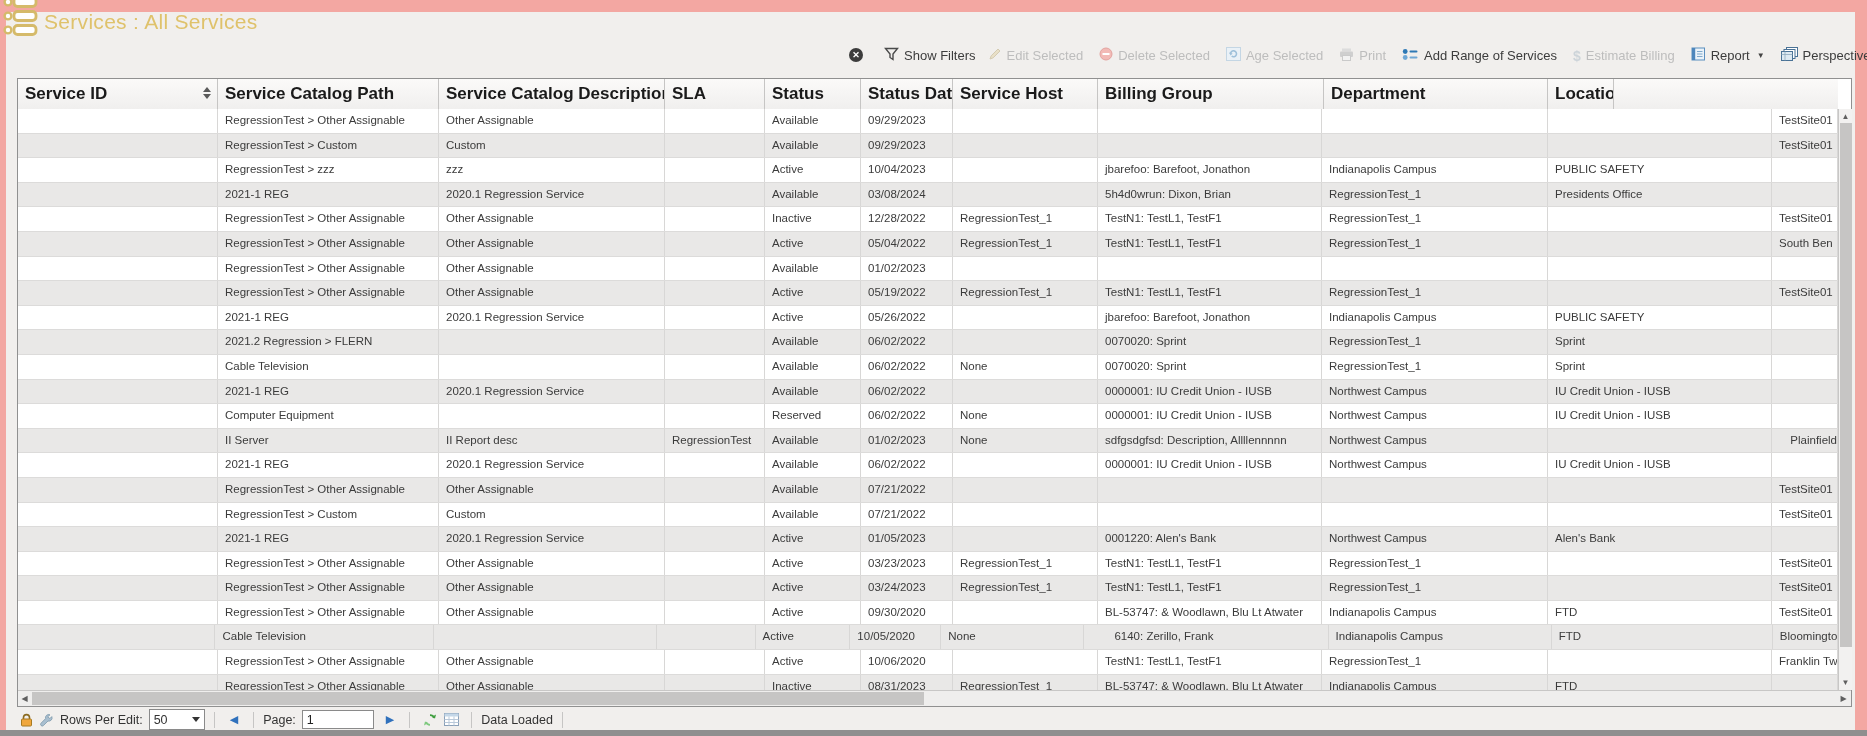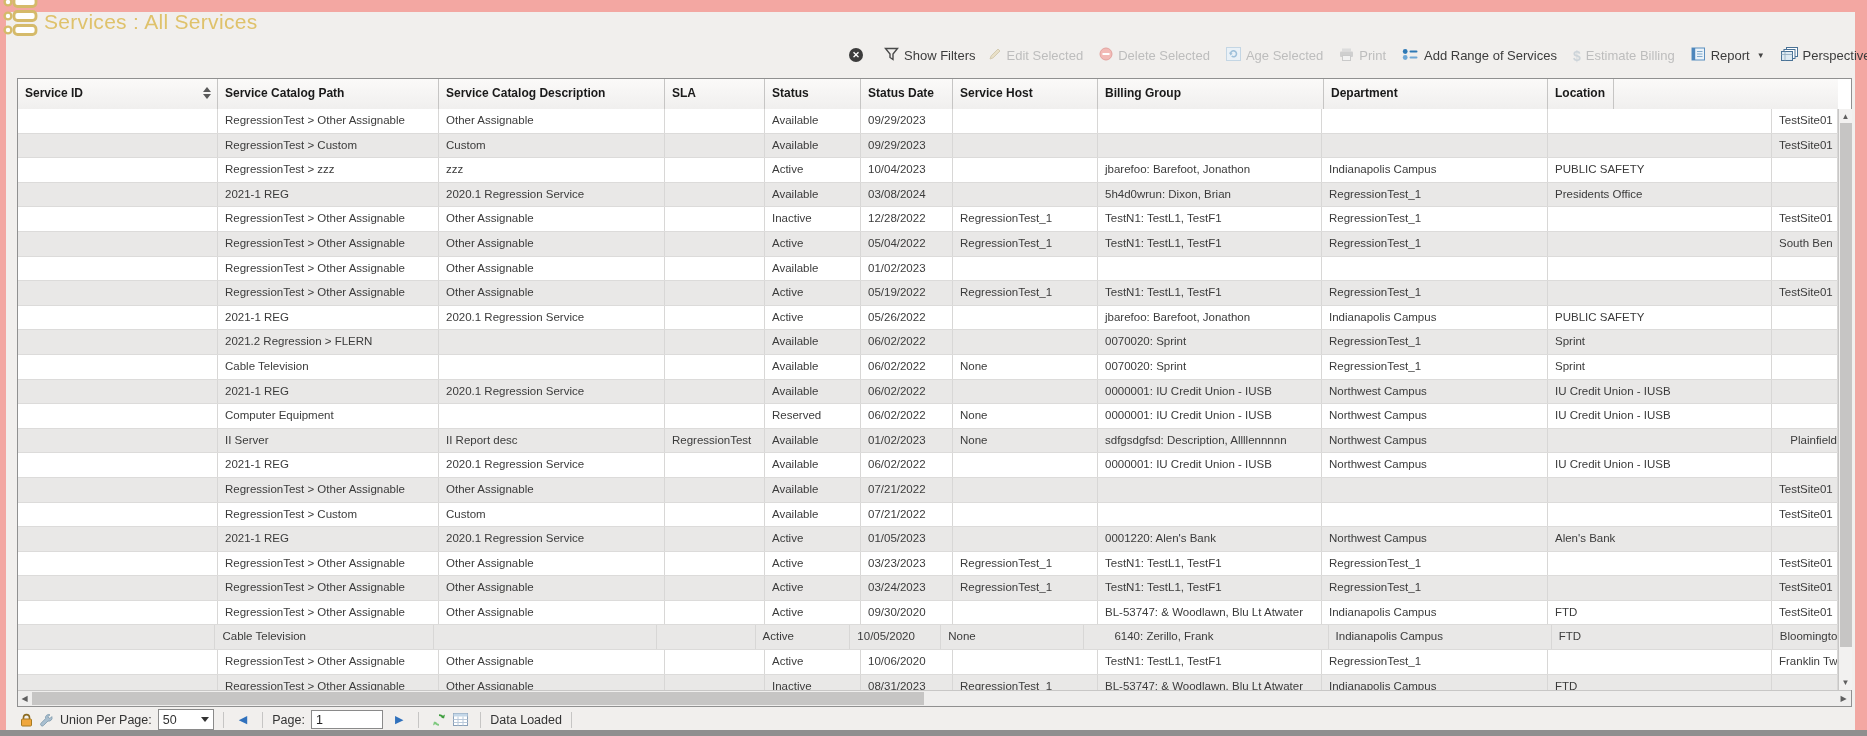--- a/index.html
+++ b/index.html
@@ -23,21 +23,21 @@
   .tb-btn{display:flex;align-items:center;gap:5px;white-space:nowrap;padding:0 6px;cursor:pointer;}
   .tb-btn.disabled{color:#BDBDBD;}
   .tb-sep{width:1px;height:18px;background:#CFCECD;margin:0 2px;}
   .tb-spacer{flex:1;}
   .caret{font-size:8px;color:#444;margin-left:2px;}
   .dollar{font-size:14px;font-weight:bold;color:#CDD4D9;}
   
   #grid{position:absolute;left:17px;top:78px;width:1835px;height:629px;background:#fff;border:1px solid #909090;box-sizing:border-box;}
   #grid-header{position:absolute;left:0;top:0;height:30px;width:1820px;display:flex;
        background:linear-gradient(#FBFAF9,#F0EFEE);border-bottom:1px solid #ABABAB;}
-  .hcell{position:relative;box-sizing:border-box;border-right:1px solid #C6C5C4;font-size:12px;font-weight:bold;
+  .hcell{position:relative;box-sizing:border-box;border-right:1px solid #C6C5C4;font-size:17px;font-weight:bold;
        color:#1a1a1a;line-height:29px;padding-left:7px;white-space:nowrap;overflow:hidden;cursor:pointer;}
   .sort{position:absolute;right:6px;top:8px;display:flex;flex-direction:column;gap:2px;}
   .sort i{display:block;width:0;height:0;border-left:4px solid transparent;border-right:4px solid transparent;}
   .sort .up{border-bottom:5px solid #5a5a5a;}
   .sort .dn{border-top:5px solid #5a5a5a;}
   #grid-body{position:absolute;left:0;top:30px;width:1820px;height:581px;overflow:hidden;}
   .trow{display:flex;height:24.6px;box-sizing:border-box;border-bottom:1px solid #DCDBDA;background:#fff;cursor:pointer;}
   .trow.alt{background:#E9E8E7;}
   .cell{box-sizing:border-box;border-right:1px solid #D8D7D6;font-size:11.5px;line-height:23px;
        padding-left:7px;white-space:nowrap;overflow:hidden;color:#3B3B3B;}
@@ -540,21 +540,21 @@
       <svg width="13" height="14">
           <path d="M3.5 6 V4.6 a3 3 0 0 1 6 0 V6" fill="none" stroke="#8A6A1F" stroke-width="1.6"></path>
           <rect x="1.5" y="6" width="10" height="7" rx="1" fill="#F0A73C" stroke="#A87B22"></rect>
         </svg>
     </span>
     <span class="sb-icon">
       <svg width="14" height="14">
           <path d="M11 1.8 a3.2 3.2 0 0 0 -4.4 3.8 L2 10.2 a1.7 1.7 0 0 0 2.4 2.4 L9 8 a3.2 3.2 0 0 0 3.8 -4.4 L10.9 5.5 L8.6 3.9 Z" fill="#A9BFD0" stroke="#7E99AC" stroke-width="0.8"></path>
         </svg>
     </span>
-    <span class="label" style="margin-left:4px;">Union Per Page:</span>
+    <span class="label" style="margin-left:4px;">Rows Per Edit:</span>
     <div class="rpp-select">
       <span>50</span>
       <span class="tri"></span>
     </div>
     <div class="sb-sep"></div>
     <span class="pg-arrow">◀</span>
     <div class="sb-sep"></div>
     <span class="label">Page:</span>
     <input class="page-input" type="text" value="1" style="">
     <span class="pg-arrow">▶</span>

